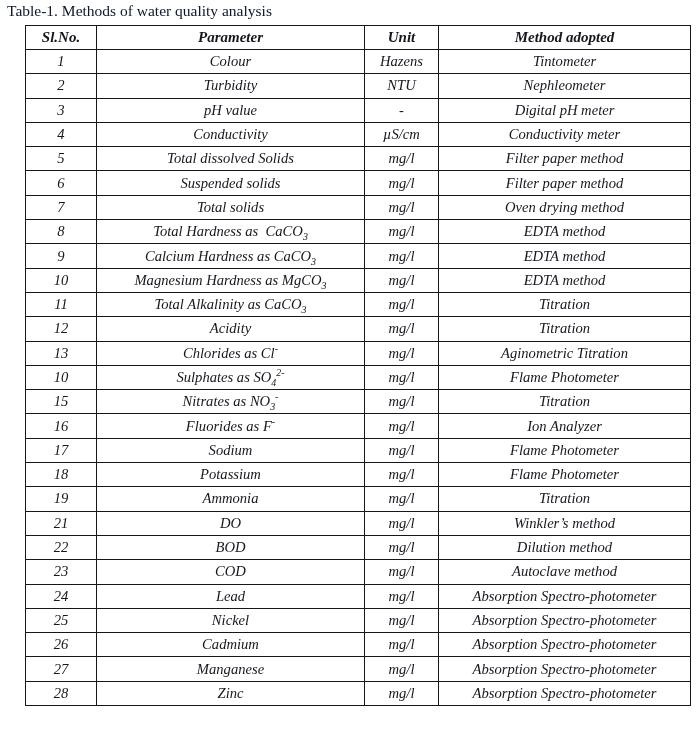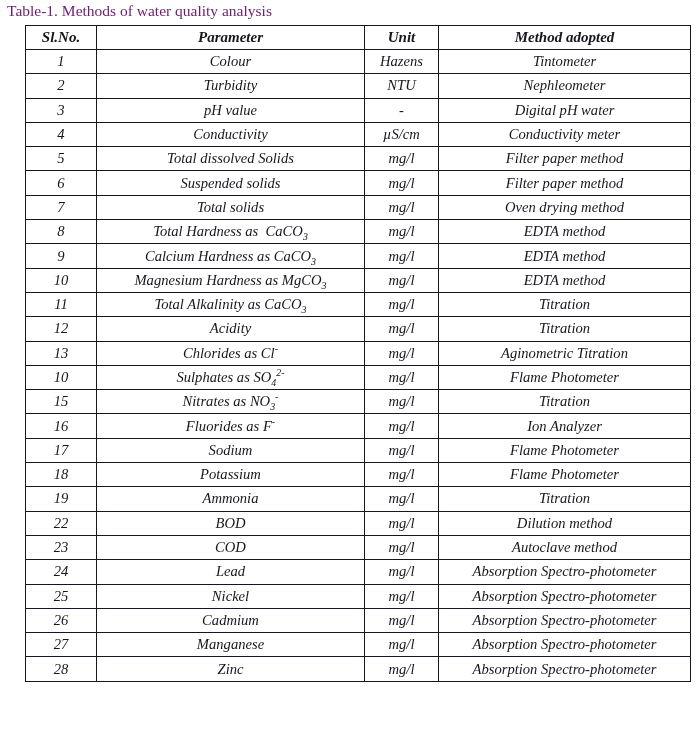--- a/index.html
+++ b/index.html
@@ -20,21 +20,21 @@
     height: 747px;
     background: #ffffff;
   }
   .table-caption {
     position: absolute;
     left: 7px;
     top: 1px;
     font-size: 15.5px;
     line-height: 20px;
     white-space: nowrap;
-    color: #701a75;
+    color: #0f172a;
     text-align: right;
   }
   table.qa-table {
     position: absolute;
     left: 25px;
     top: 25px;
     width: 665px;
     border-collapse: collapse;
     table-layout: fixed;
     font-style: italic;
@@ -108,21 +108,21 @@
         <tr>
           <td>2</td>
           <td>Turbidity</td>
           <td>NTU</td>
           <td>Nephleometer</td>
         </tr>
         <tr>
           <td>3</td>
           <td>pH value</td>
           <td>-</td>
-          <td>Digital pH water</td>
+          <td>Digital pH meter</td>
         </tr>
         <tr>
           <td>4</td>
           <td>Conductivity</td>
           <td>µS/cm</td>
           <td>Conductivity meter</td>
         </tr>
         <tr>
           <td>5</td>
           <td>Total dissolved Solids</td>
@@ -207,20 +207,26 @@
           <td>mg/l</td>
           <td>Flame Photometer</td>
         </tr>
         <tr>
           <td>19</td>
           <td>Ammonia</td>
           <td>mg/l</td>
           <td>Titration</td>
         </tr>
         <tr>
+          <td>21</td>
+          <td>DO</td>
+          <td>mg/l</td>
+          <td>Winkler’s method</td>
+        </tr>
+        <tr>
           <td>22</td>
           <td>BOD</td>
           <td>mg/l</td>
           <td>Dilution method</td>
         </tr>
         <tr>
           <td>23</td>
           <td>COD</td>
           <td>mg/l</td>
           <td>Autoclave method</td>

